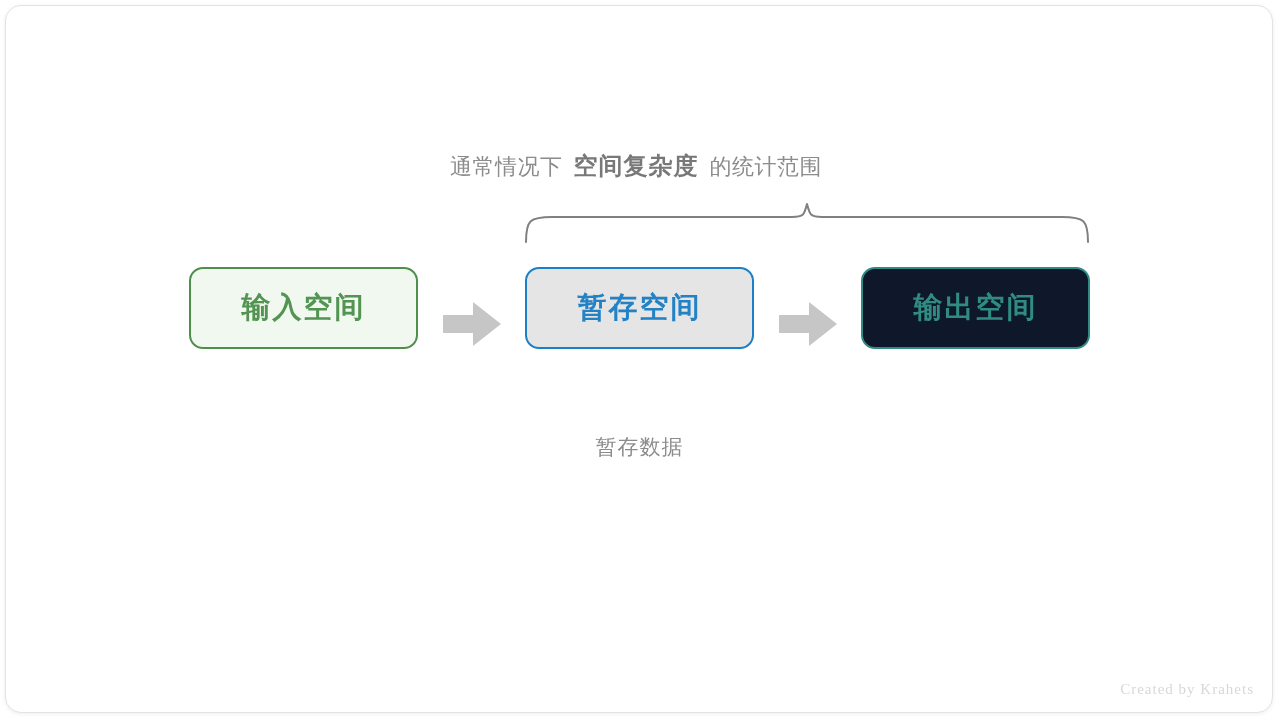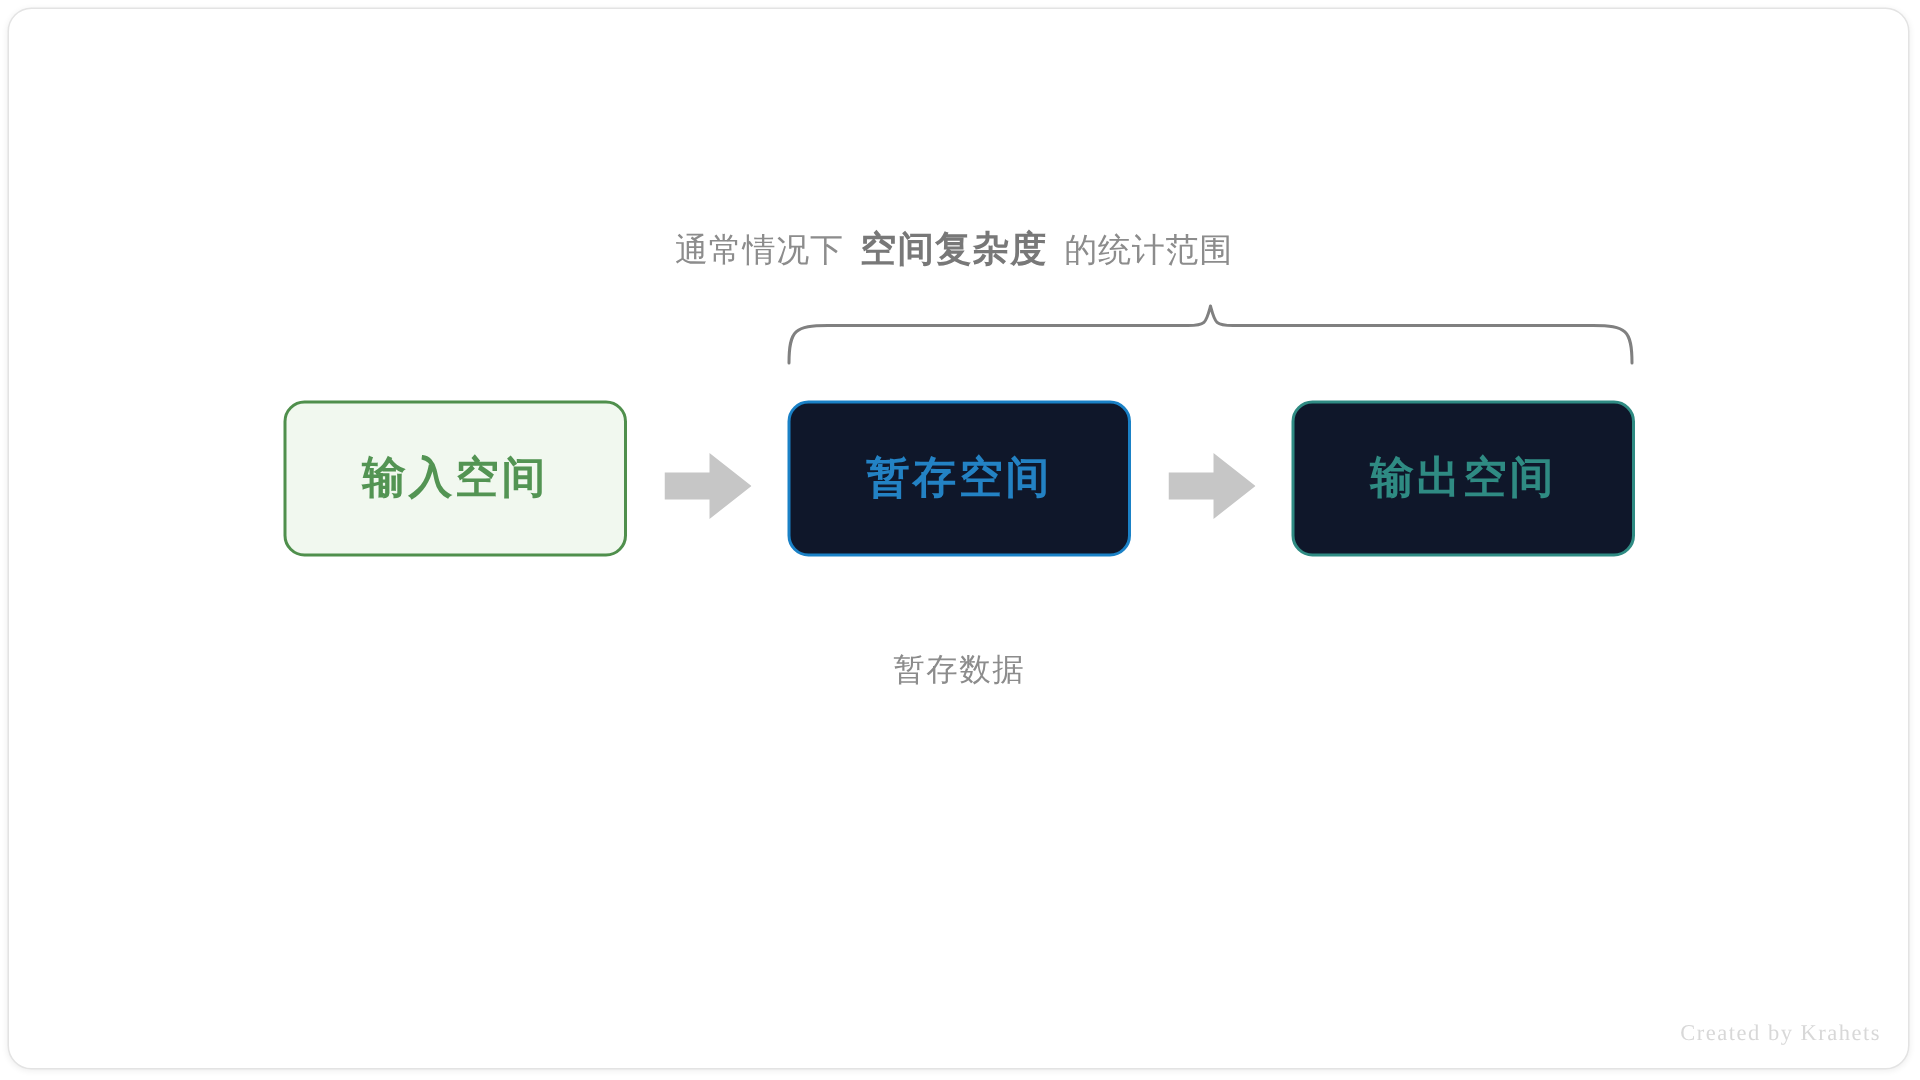--- a/index.html
+++ b/index.html
@@ -67,40 +67,40 @@
     top: 198px;
     width: 575px;
     height: 50px;
   }
 
   
   .box {
     position: absolute;
     top: 267px;
     width: 229px;
-    height: 104px;
+    height: 82px;
     box-sizing: border-box;
     border-radius: 14px;
     border-width: 2px;
     border-style: solid;
     display: flex;
     align-items: center;
     justify-content: center;
     text-align: right;
   }
   .box-label {
     font-size: 29px;
     font-weight: bold;
     letter-spacing: 2px;
   }
 
   #box-input  { left: 189px; background: #f1f8ef; border-color: #4f8f4c; }
   #box-input .box-label  { color: #539453; }
 
-  #box-temp   { left: 525px; background: #0f172a; border-color: #1a81c6; }
+  #box-temp   { left: 525px; background: #e5e5e5; border-color: #1a81c6; }
   #box-temp .box-label   { color: #2382c4; }
 
   #box-output { left: 861px; background: #0f172a; border-color: #2f8b83; }
   #box-output .box-label { color: #2f8b83; }
 
   
   .arrow {
     position: absolute;
     top: 299px;
     width: 58px;

